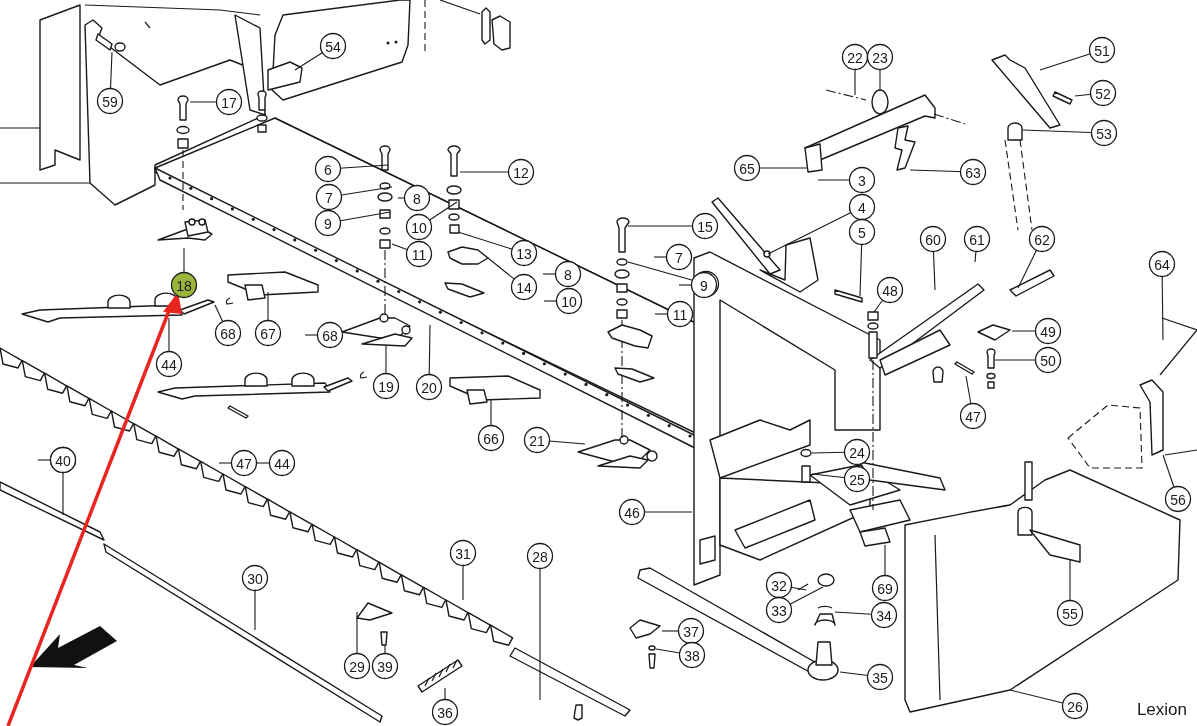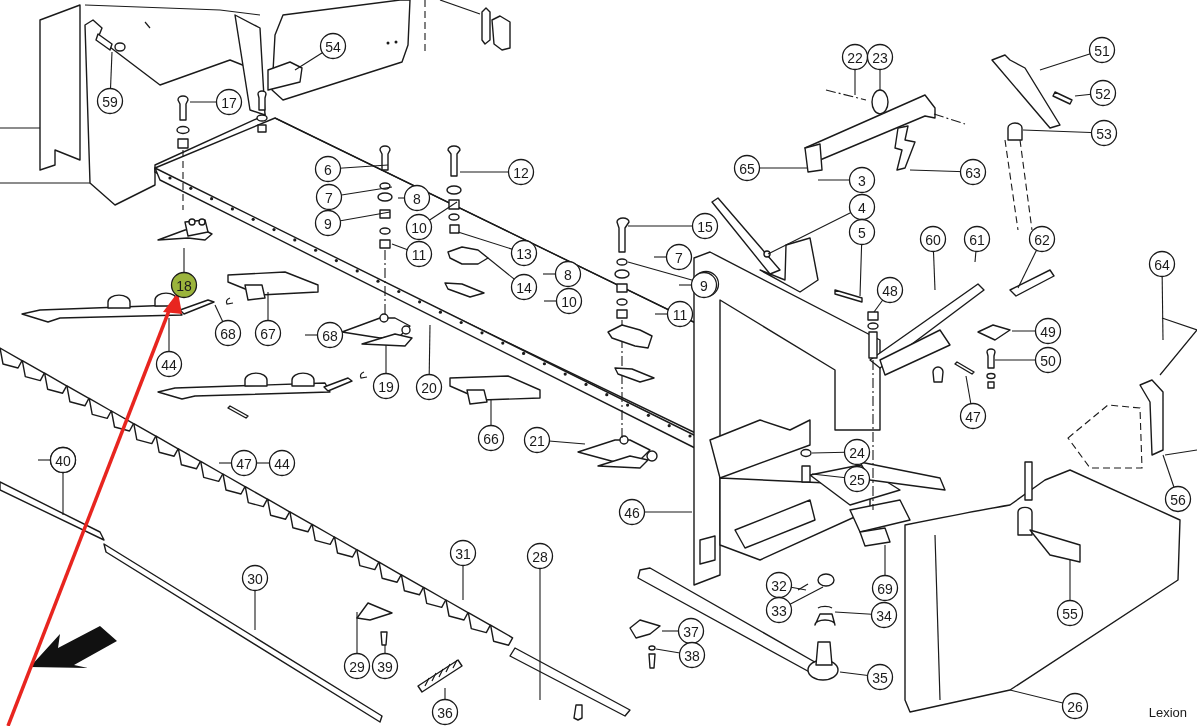--- a/index.html
+++ b/index.html
@@ -7,21 +7,21 @@
          font-family: "Liberation Sans", sans-serif; }
   #canvas { position: absolute; left: 0; top: 0; width: 1197px; height: 726px; }
   svg text { font-family: "Liberation Sans", sans-serif; }
   .part { fill: #ffffff; stroke: #1a1a1a; stroke-width: 1.4; stroke-linejoin: round; }
   .line { fill: none; stroke: #1a1a1a; stroke-width: 1.2; }
   .dash { fill: none; stroke: #1a1a1a; stroke-width: 1.1; stroke-dasharray: 7 4; }
   .dashdot { fill: none; stroke: #1a1a1a; stroke-width: 1.1; stroke-dasharray: 10 3 2 3; }
   .leader { fill: none; stroke: #1a1a1a; stroke-width: 1.1; }
   .callout-circle { fill: #ffffff; stroke: #1a1a1a; stroke-width: 1.3; }
   .callout-text { font-size: 14px; fill: #1a1a1a; text-anchor: middle; dominant-baseline: central; }
-  .brand { position: absolute; right: 10px; bottom: 6px; font-size: 13px; color: #1a1a1a; }
+  .brand { position: absolute; right: 10px; bottom: 6px; font-size: 17px; color: #1a1a1a; }
 </style>
 </head>
 <body>
 
 <div id="canvas">
 <svg id="diagram-svg" width="1197" height="726" viewBox="0 0 1197 726">
 
   <g>
     <path class="part" d="M40 20 L80 5 L80 160 L55 150 L55 165 L40 170 Z"></path>
     <path class="line" d="M0 128 L40 128 M0 183 L90 183"></path>

